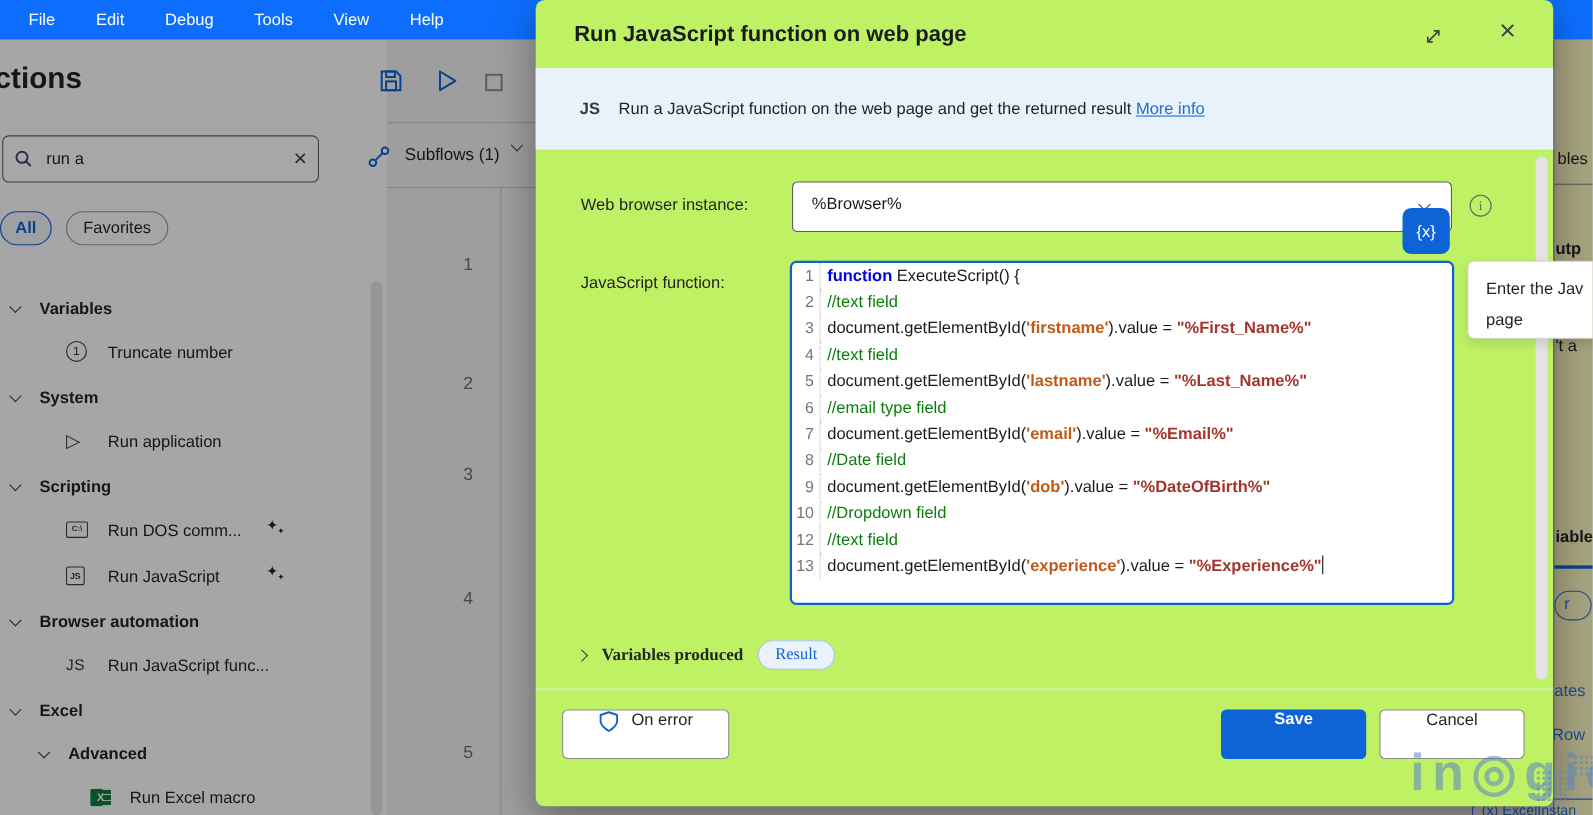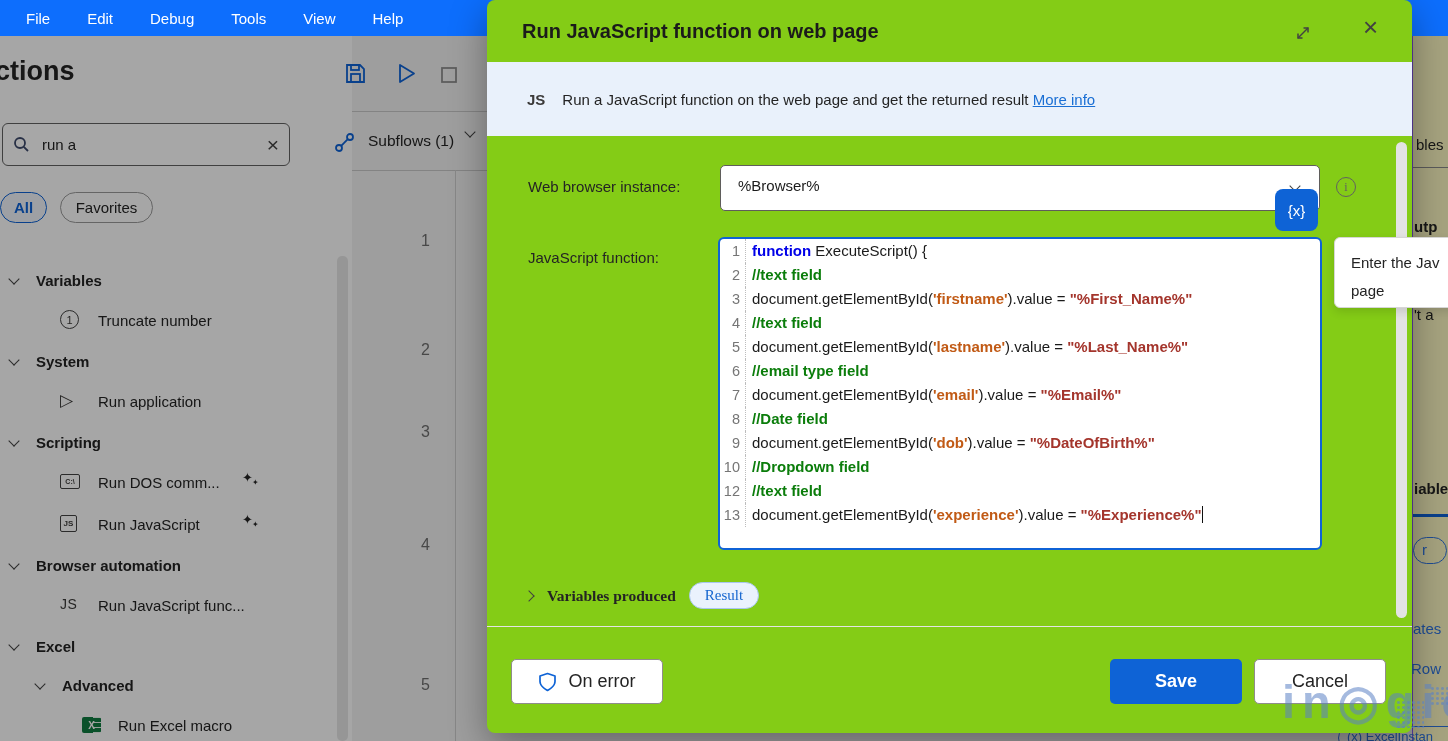--- a/index.html
+++ b/index.html
@@ -54,21 +54,21 @@
   .rightpanel{position:absolute;left:1412px;top:0;width:36px;height:705px;background:#fef9c3;border-left:1px solid #8b5cf6;}
   .frag{position:absolute;font-size:15px;color:#242424;white-space:nowrap;}
   .frag.blue{color:#2e74e0;}
   .frag-underline{position:absolute;background:#0e63d6;}
   .frag-pill{position:absolute;border:1.5px solid #2e74e0;border-radius:14px;}
 
   
   .dim{position:absolute;left:0;top:36px;width:1448px;height:705px;background:rgba(0,0,0,0.345);z-index:2;pointer-events:none;}
 
   
-  .dialog{position:absolute;left:487px;top:0;width:925px;height:733px;background:#84cc16;border-radius:8px;
+  .dialog{position:absolute;left:487px;top:0;width:925px;height:733px;background:#bef264;border-radius:8px;
     box-shadow:0 12px 36px rgba(0,0,0,0.35);z-index:5;}
   .dlg-title{position:absolute;left:35px;top:20px;font-size:20px;font-weight:600;color:#1b1b1b;}
   .dlg-expand{position:absolute;left:805px;top:22px;width:22px;height:22px;cursor:pointer;}
   .dlg-close{position:absolute;left:876px;top:14px;font-size:26px;color:#424242;cursor:pointer;line-height:1;}
   .banner{position:absolute;left:0;top:62px;width:925px;height:74px;background:#e9f1fb;display:flex;align-items:center;}
   .banner .js{margin-left:40px;font-size:15px;font-weight:600;color:#3b3a39;}
   .banner .btext{margin-left:17px;font-size:15px;color:#242424;}
   .banner a{color:#1a6fd4;text-decoration:underline;cursor:pointer;}
   .flabel{position:absolute;font-size:15px;color:#242424;}
   .combo{position:absolute;left:233px;top:165px;width:600px;height:46px;border:1.5px solid #5f5d5b;border-radius:5px;background:#fff;cursor:pointer;}
@@ -76,32 +76,32 @@
   .combo .cchev{position:absolute;right:20px;top:16px;}
   .info-icon{position:absolute;left:849px;top:177px;width:20px;height:20px;border:1.5px solid #616161;border-radius:50%;
     display:flex;align-items:center;justify-content:center;font-size:12px;color:#616161;font-family:"Liberation Serif",serif;cursor:pointer;}
   .fxbtn{position:absolute;left:788px;top:189px;width:43px;height:42px;background:#0e63d6;border-radius:8px;color:#fff;
     display:flex;align-items:center;justify-content:center;font-size:15px;cursor:pointer;z-index:2;}
   .editor{position:absolute;left:231px;top:237px;width:604px;height:313px;border:2px solid #0f62d6;border-radius:6px;background:#fff;overflow:hidden;cursor:text;}
   .code-line{display:flex;height:24px;line-height:24px;font-size:15px;white-space:pre;}
   .code-line .ln{width:26px;text-align:right;padding-right:5px;color:#757575;border-right:1px dotted #bdbdbd;flex:none;font-size:14.5px;}
   .code-line .code{padding-left:6px;color:#1a1a1a;}
   .seg.kw{color:#0000e8;font-weight:bold;}
-  .seg.cm{color:#0b7d0b;font-weight:bold;}
+  .seg.cm{color:#0b7d0b;font-weight:normal;}
   .seg.s1{color:#c15a15;font-weight:bold;}
   .seg.s2{color:#a4352c;font-weight:bold;}
   .seg.pl{color:#1a1a1a;}
   .caret{display:inline-block;width:1.5px;height:17px;background:#111;vertical-align:-3px;}
   .produced{position:absolute;left:38px;top:582px;display:flex;align-items:center;cursor:pointer;font-family:Liberation Serif, serif;}
   .produced .p-label{margin-left:14px;font-size:15.5px;font-weight:bold;color:#242424;}
   .badge{margin-left:13px;background:#eaf2fd;border:1px solid #a9c7f0;color:#1465cf;border-radius:16px;
     font-size:15px;padding:4px 15px;cursor:pointer;}
   .footer-line{position:absolute;left:0;top:626px;width:925px;height:1px;background:#e4e4e4;}
-  .btn{position:absolute;top:659px;height:45px;border-radius:5px;display:flex;align-items:center;justify-content:center;
-    font-size:18px;cursor:pointer;}
+  .btn{position:absolute;top:645px;height:45px;border-radius:5px;display:flex;justify-content:center;
+    font-size:15px;cursor:pointer;}
   .btn.onerror{left:24px;width:152px;border:1px solid #8f8d8b;background:#fff;color:#242424;gap:11px;}
   .btn.save{left:623px;width:132px;background:#0e63d6;color:#fff;font-weight:600;}
   .btn.cancel{left:767px;width:132px;border:1px solid #8f8d8b;background:#fff;color:#242424;}
   .dlg-scroll{position:absolute;left:909px;top:142px;width:11px;height:476px;border-radius:6px;background:#e3e3e3;}
 
   
   .tooltip{position:absolute;left:1334px;top:237px;width:180px;height:71px;background:#fff;border:1px solid #d6d6d6;
     border-radius:6px;box-shadow:0 4px 10px rgba(0,0,0,0.12);z-index:6;padding:11px 0 0 16px;}
   .tooltip div{font-size:15px;color:#242424;line-height:28px;}
 

